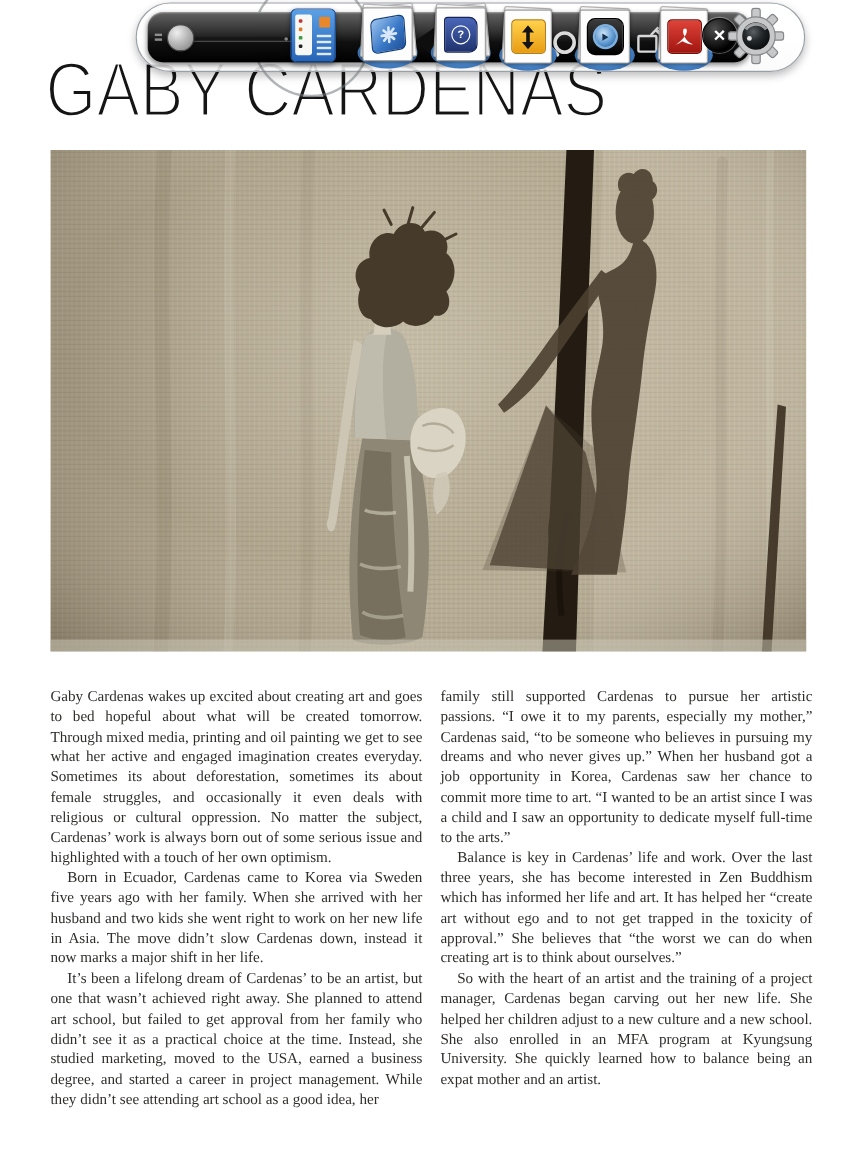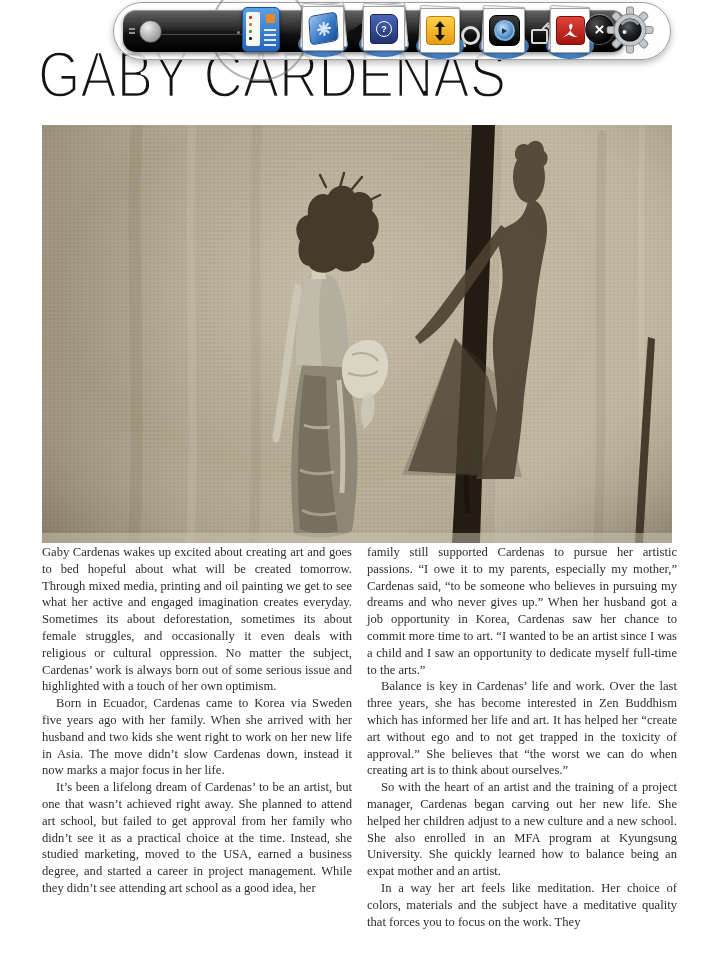--- a/index.html
+++ b/index.html
@@ -7,21 +7,21 @@
         font-family:"Liberation Serif",serif;}
 
   
   .title-svg{position:absolute;left:36px;top:40px;width:610px;height:74px;z-index:1;}
 
   
   .hero{position:absolute;left:42px;top:125px;width:630px;height:418px;z-index:1;}
   .hero svg{display:block;}
 
   
-  .cols{position:absolute;left:42px;top:544px;width:635px;display:flex;gap:15px;z-index:1;}
+  .cols{position:absolute;left:42px;top:572px;width:635px;display:flex;gap:15px;z-index:1;}
   .col{width:310px;font-size:12.6px;line-height:16.8px;color:#2e2d2a;text-align:justify;}
   .col p{margin:0;}
   .col p + p{text-indent:14px;}
 
   
   .toolbar{position:absolute;left:113px;top:2px;width:558px;height:58px;z-index:10;}
   .glass{position:absolute;inset:0;border-radius:29px;border:1px solid #9aa0a6;
          background:linear-gradient(180deg,rgba(255,255,255,.34) 0%,rgba(255,255,255,.5) 55%,rgba(250,250,250,.92) 100%);
          box-shadow:0 3px 7px rgba(0,0,0,.28),inset 0 1px 0 rgba(255,255,255,.8);z-index:0;}
   .lens{position:absolute;left:97px;top:-20px;width:95px;height:95px;border-radius:50%;
@@ -177,28 +177,27 @@
       </g>
 
       <path d="M606 212 C601 280 597 348 593 418 L601 418 C605 350 609 282 613 214 Z" fill="#3a2f20" opacity=".9"></path>
       <rect x="0" y="408" width="630" height="10" fill="#ccc7b8" opacity=".5"></rect>
     </svg>
   </div>
 
   <div class="cols">
     <div class="col">
       <p>Gaby Cardenas wakes up excited about creating art and goes to bed hopeful about what will be created tomorrow. Through mixed media, printing and oil painting we get to see what her active and engaged imagination creates everyday. Sometimes its about deforestation, sometimes its about female struggles, and occasionally it even deals with religious or cultural oppression. No matter the subject, Cardenas’ work is always born out of some serious issue and highlighted with a touch of her own optimism.</p>
-      <p>Born in Ecuador, Cardenas came to Korea via Sweden five years ago with her family. When she arrived with her husband and two kids she went right to work on her new life in Asia. The move didn’t slow Cardenas down, instead it now marks a major focus in her life.</p>
+      <p>Born in Ecuador, Cardenas came to Korea via Sweden five years ago with her family. When she arrived with her husband and two kids she went right to work on her new life in Asia. The move didn’t slow Cardenas down, instead it now marks a major shift in her life.</p>
       <p>It’s been a lifelong dream of Cardenas’ to be an artist, but one that wasn’t achieved right away. She planned to attend art school, but failed to get approval from her family who didn’t see it as a practical choice at the time. Instead, she studied marketing, moved to the USA, earned a business degree, and started a career in project management. While they didn’t see attending art school as a good idea, her</p>
     </div>
     <div class="col">
       <p>family still supported Cardenas to pursue her artistic passions. “I owe it to my parents, especially my mother,” Cardenas said, “to be someone who believes in pursuing my dreams and who never gives up.” When her husband got a job opportunity in Korea, Cardenas saw her chance to commit more time to art. “I wanted to be an artist since I was a child and I saw an opportunity to dedicate myself full-time to the arts.”</p>
       <p>Balance is key in Cardenas’ life and work. Over the last three years, she has become interested in Zen Buddhism which has informed her life and art. It has helped her “create art without ego and to not get trapped in the toxicity of approval.” She believes that “the worst we can do when creating art is to think about ourselves.”</p>
       <p>So with the heart of an artist and the training of a project manager, Cardenas began carving out her new life. She helped her children adjust to a new culture and a new school. She also enrolled in an MFA program at Kyungsung University. She quickly learned how to balance being an expat mother and an artist.</p>
-      <p>In a way her art feels like meditation. Her choice of colors, materials and the subject have a meditative quality that forces you to focus on the work. They</p>
     </div>
   </div>
 
   <div class="toolbar">
     <div class="glass"></div>
     <div class="lens"></div>
     <div class="bar"></div>
 
     <div class="dashes">
         <i></i>

